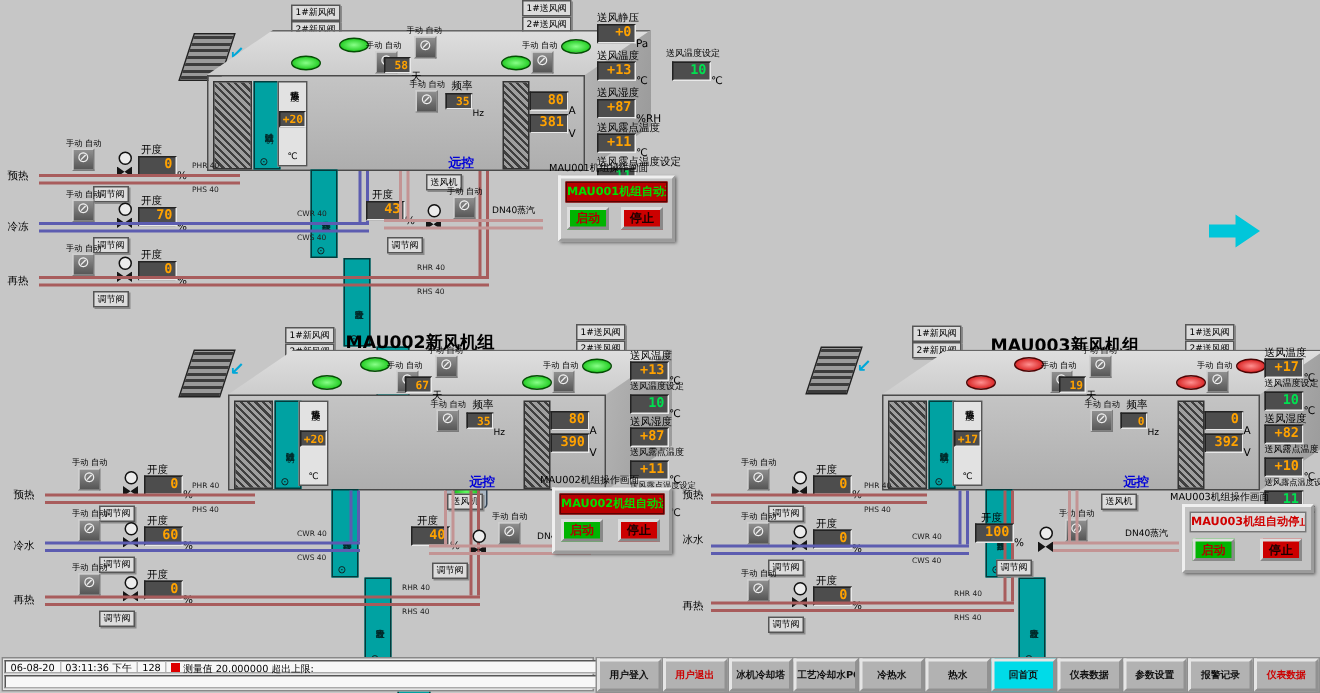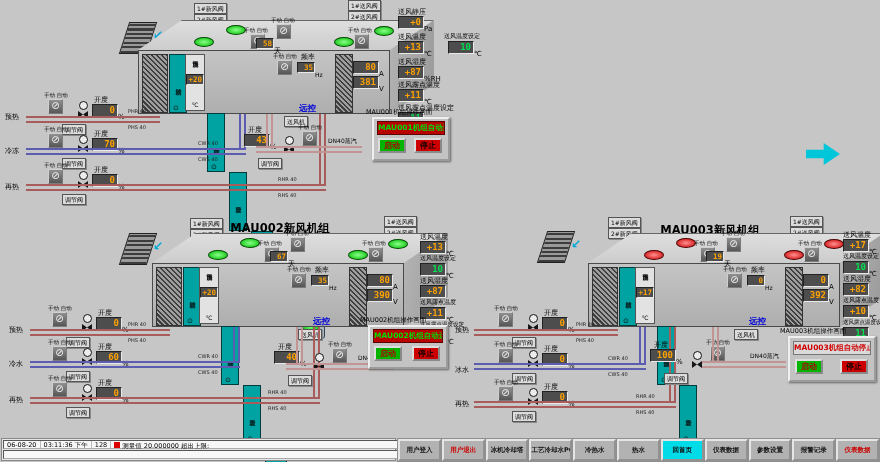--- a/index.html
+++ b/index.html
@@ -397,21 +397,21 @@
   <div class="abs plbl" style="left:126px;top:122px">PHS 40</div>
 
   <div class="abs modes" style="left:44px;top:126px">手动 自动</div>
   <div class="abs selsw" style="left:48px;top:133px"></div>
   <div class="abs valve" style="left:78px;top:135px">
       <div class="act"></div>
       <div class="bow"></div>
     </div>
   <div class="abs lbl" style="left:94px;top:130px">开度</div>
   <div class="abs" style="left:92px;top:138px"><span class="vbox">0</span><span class="lbl">%</span></div>
-  <div class="abs lbl" style="left:5px;top:151px">冰水</div>
+  <div class="abs lbl" style="left:5px;top:141px">冰水</div>
   <div class="abs boxl" style="left:62px;top:158px">调节阀</div>
   <div class="abs plbl" style="left:158px;top:140px">CWR 40</div>
   <div class="abs pipeH b" style="left:24px;top:148px;width:172px"></div>
   <div class="abs plbl" style="left:158px;top:156px">CWS 40</div>
   <div class="abs pipeV b" style="left:189px;top:112px;height:36px"></div>
 
   <div class="abs modes" style="left:44px;top:164px">手动 自动</div>
   <div class="abs selsw" style="left:48px;top:171px"></div>
   <div class="abs valve" style="left:78px;top:173px">
       <div class="act"></div>

